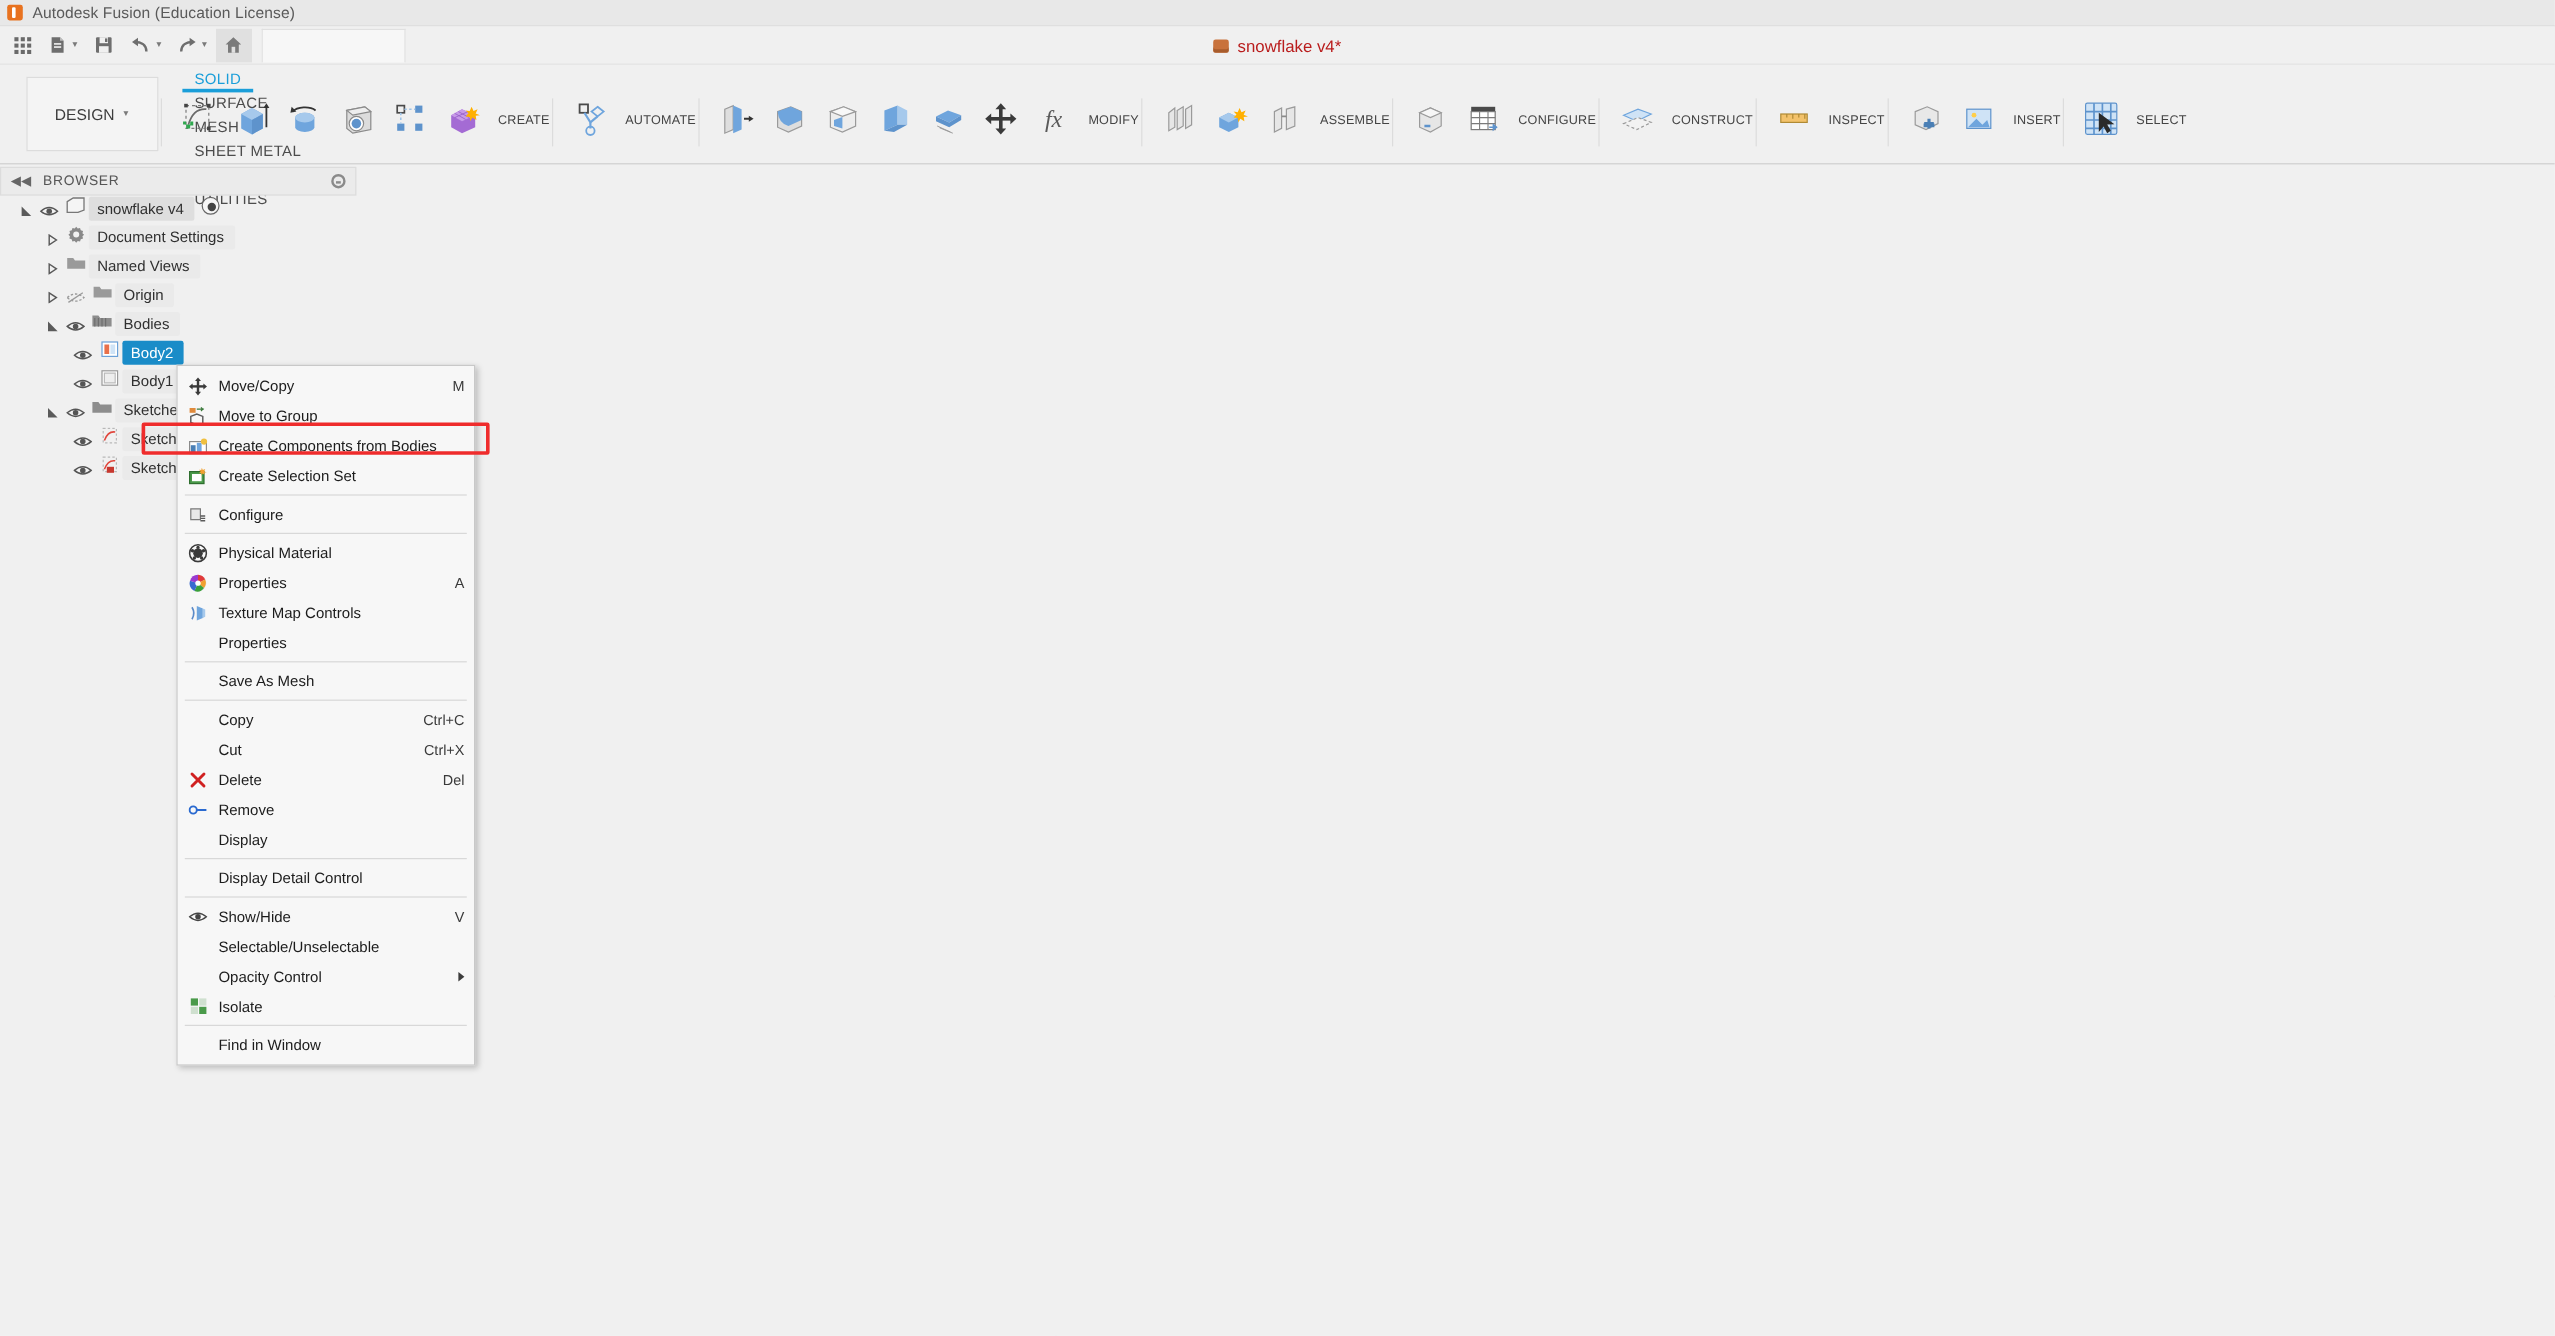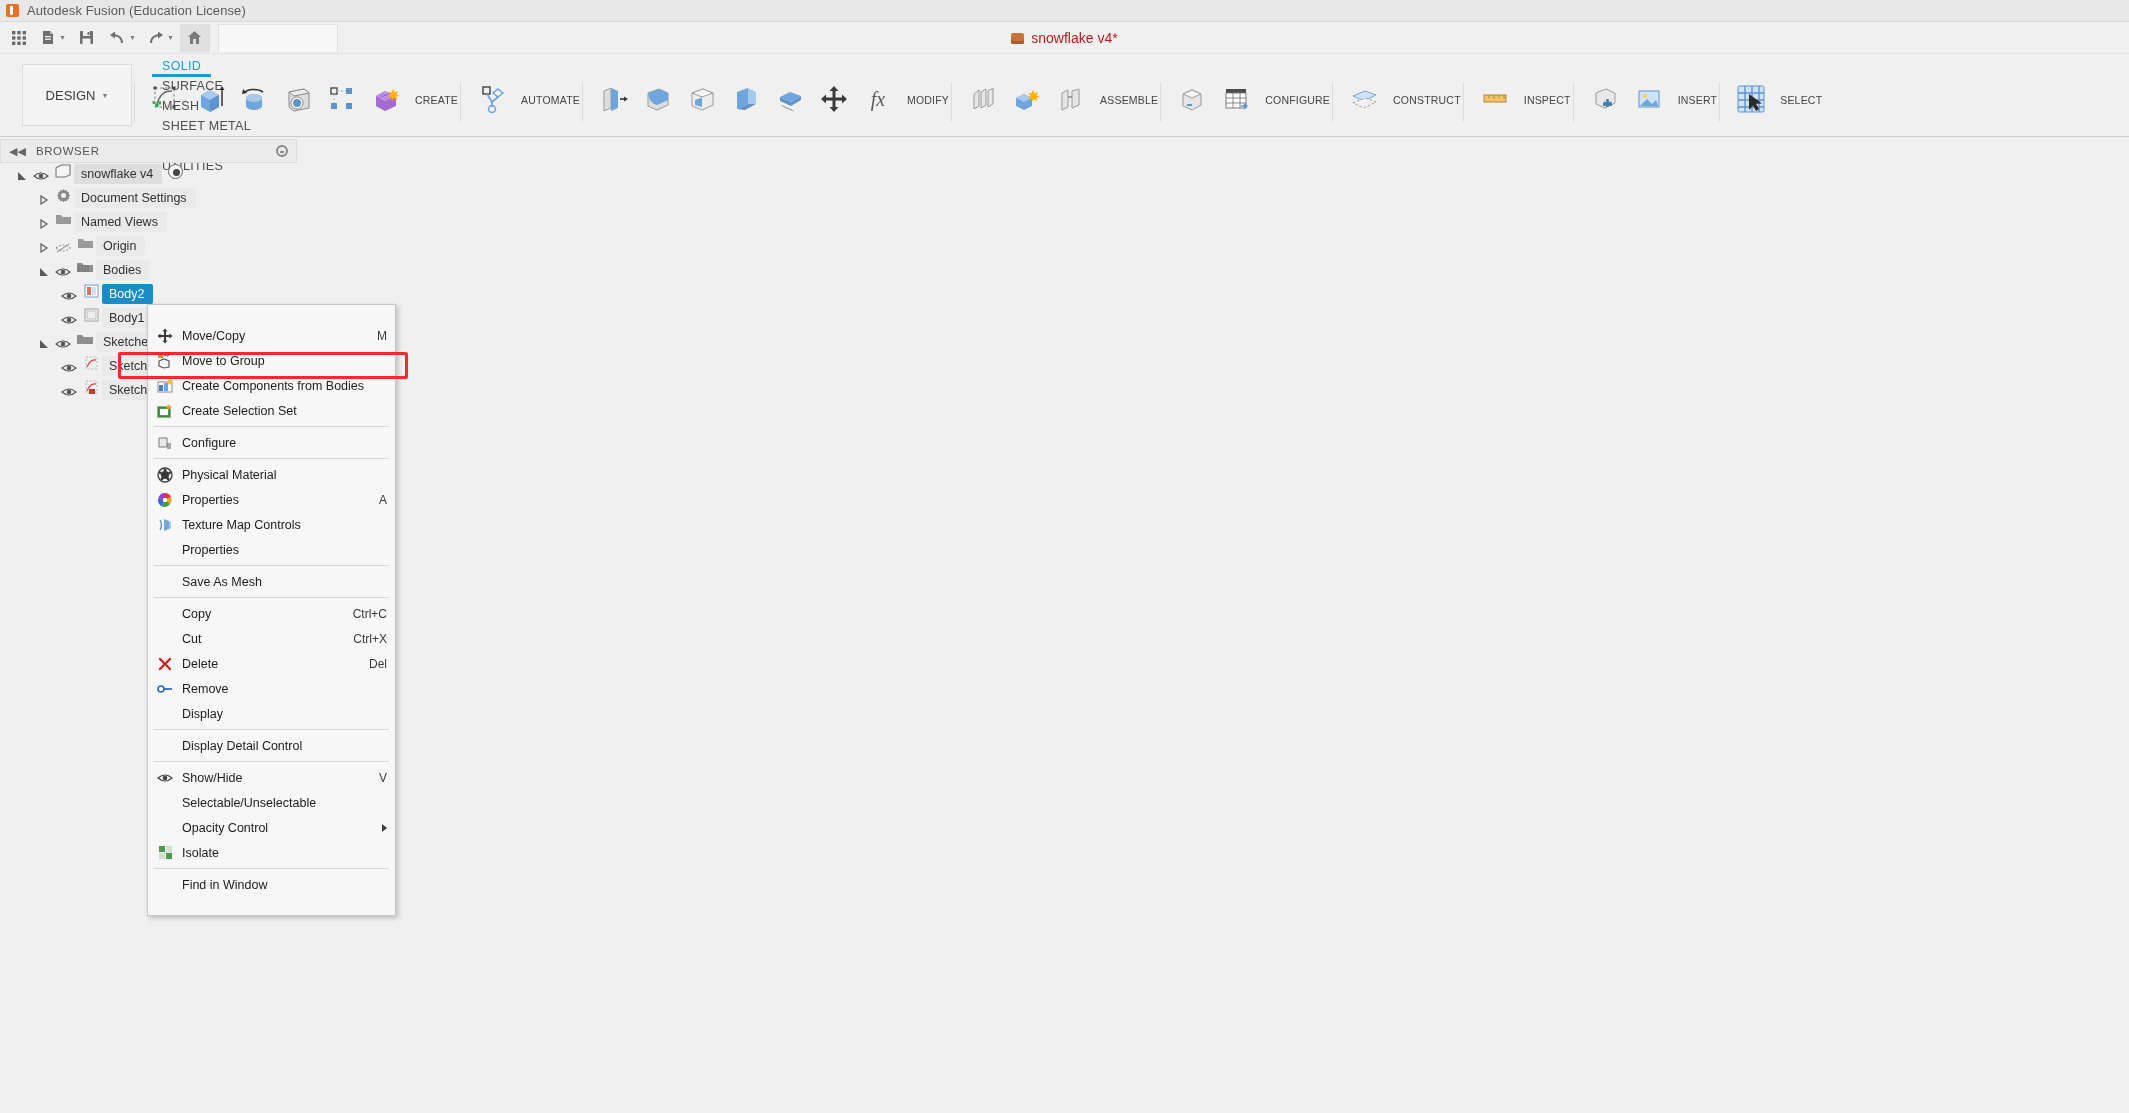--- a/index.html
+++ b/index.html
@@ -147,21 +147,21 @@
   
   .viewport {
     position: absolute; left: 0; top: 139px; width: 2129px; height: 974px;
     background: #fafafa; z-index: -1; overflow: hidden;
   }
 
   
   .ctxmenu {
     position: absolute; left: 147px; top: 304px; width: 249px;
     background: #f7f7f7; border: 1px solid #c8c8c8;
-    box-shadow: 2px 2px 5px rgba(0,0,0,.22); z-index: 40; padding: 18px 0;
+    box-shadow: 2px 2px 5px rgba(0,0,0,.22); z-index: 40; padding: 4px 0;
   }
   .mitem {
     height: 25px; display: flex; align-items: center; font-size: 12.5px;
     color: #1c1c1c; padding: 0 8px 0 6px; cursor: default; position: relative;
   }
   .mico {
     width: 22px; height: 18px; display: flex; align-items: center;
     justify-content: center; flex: none; margin-right: 6px;
   }
   .mtext { flex: 1; }

